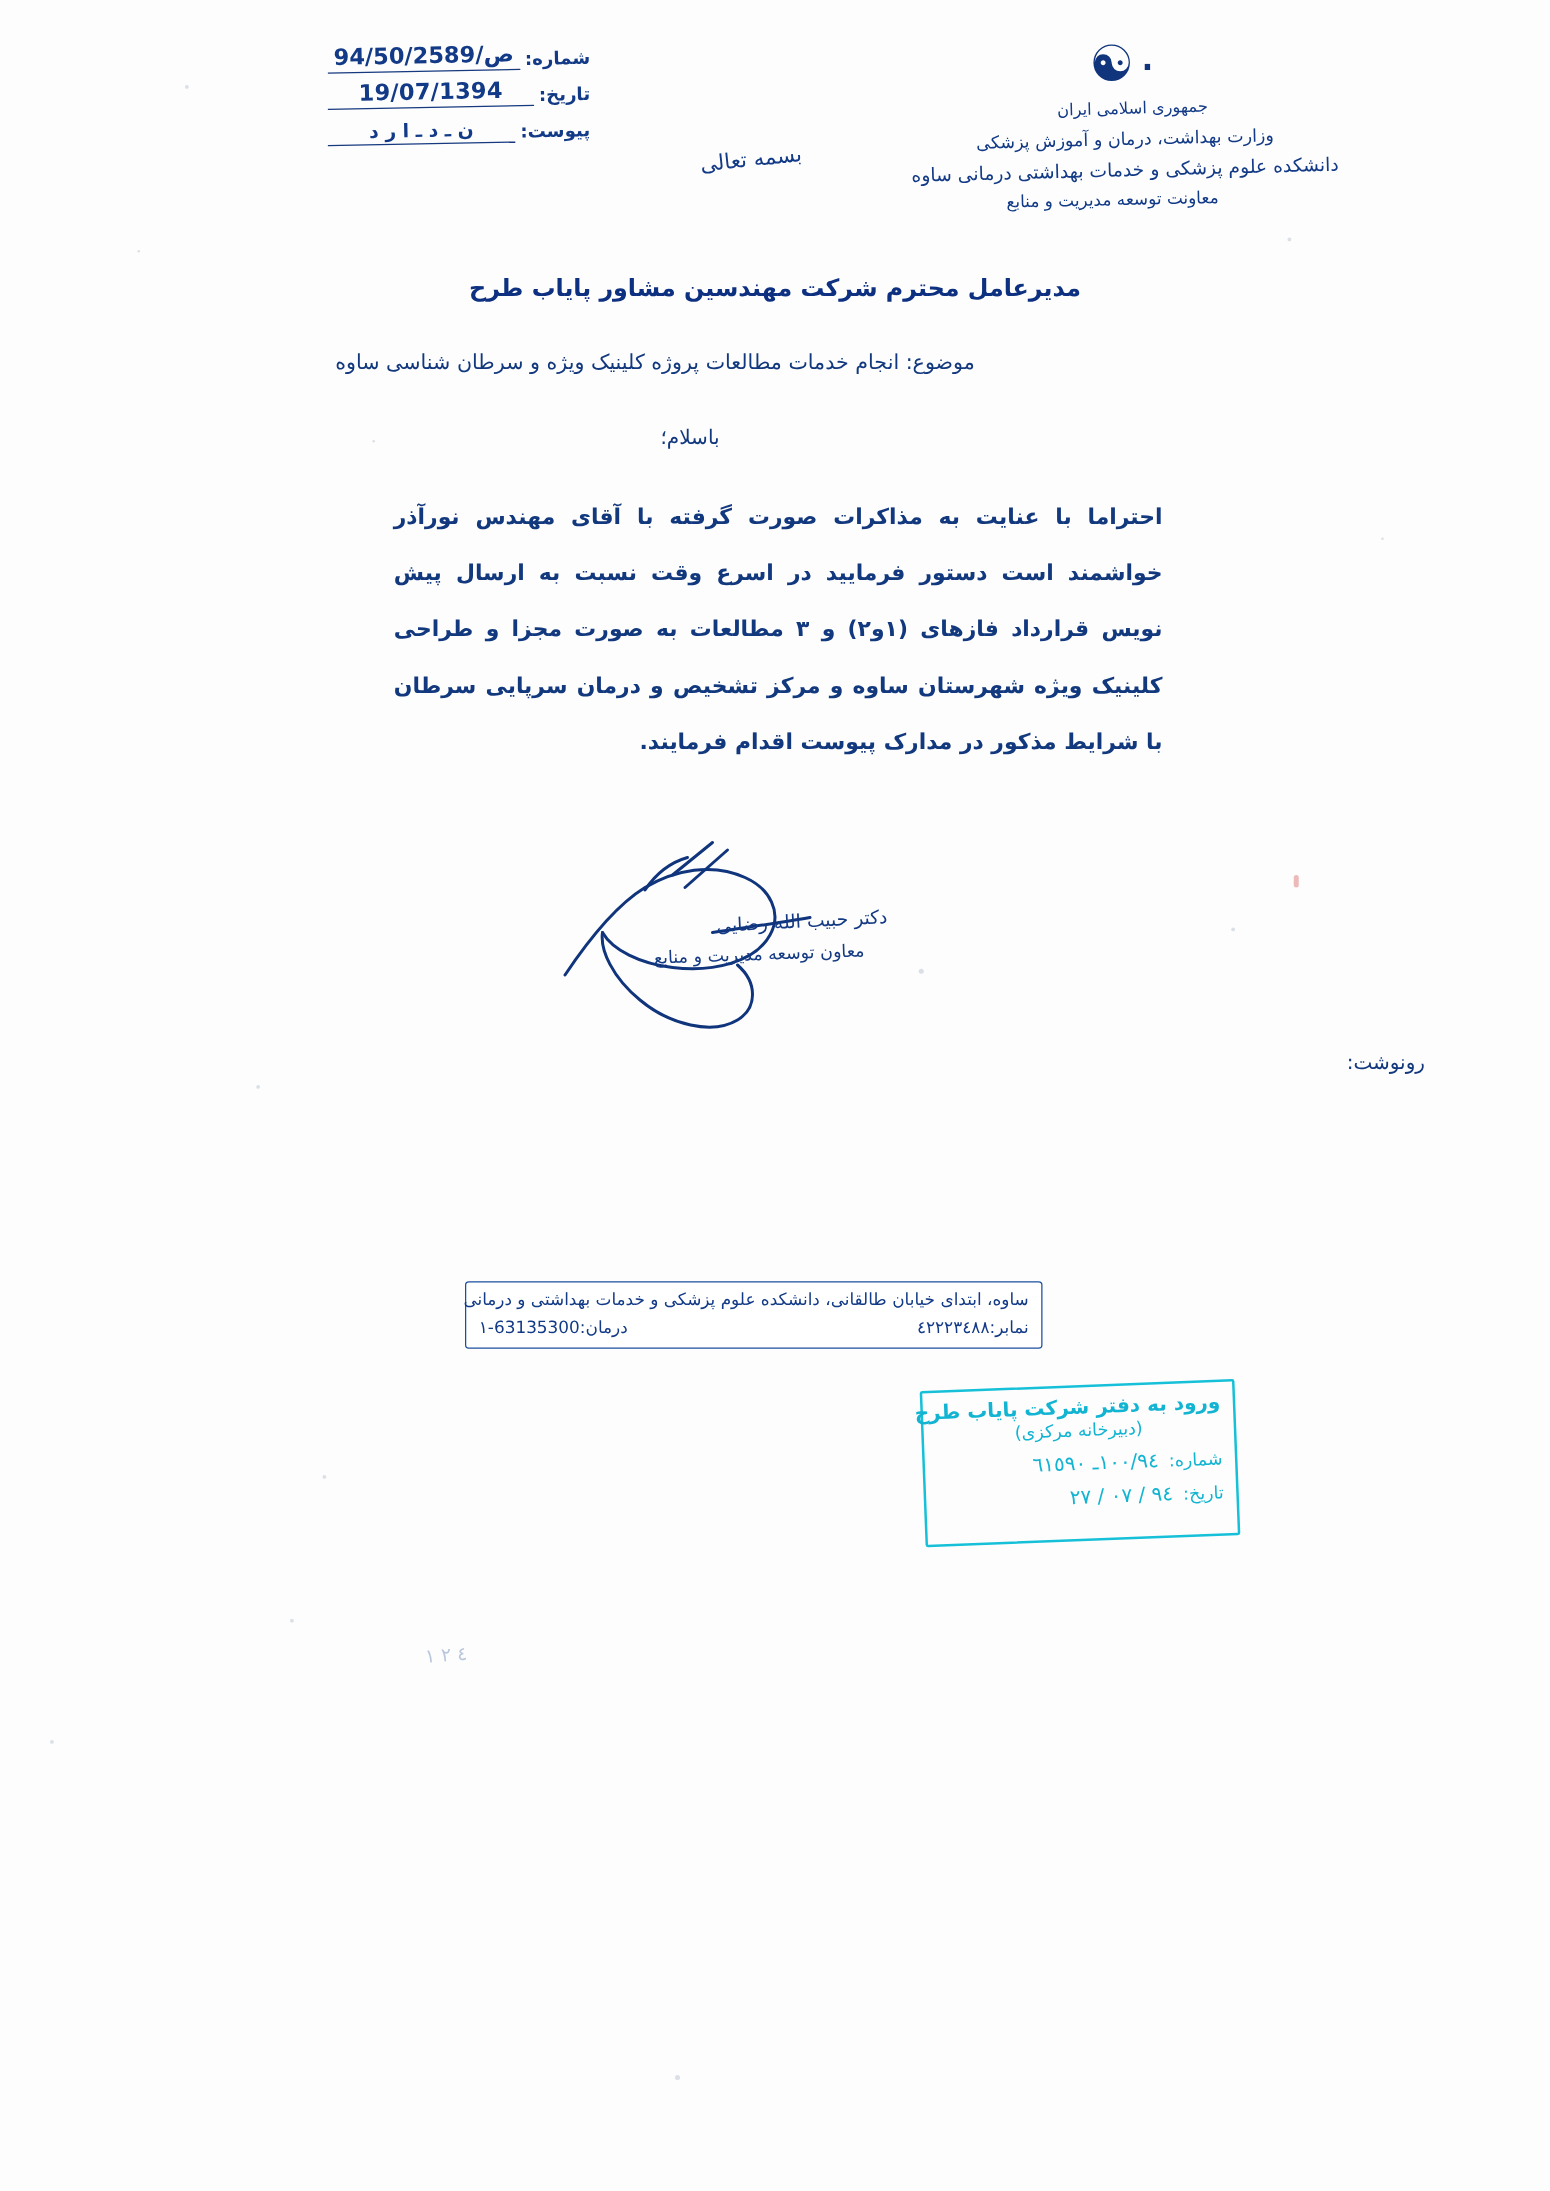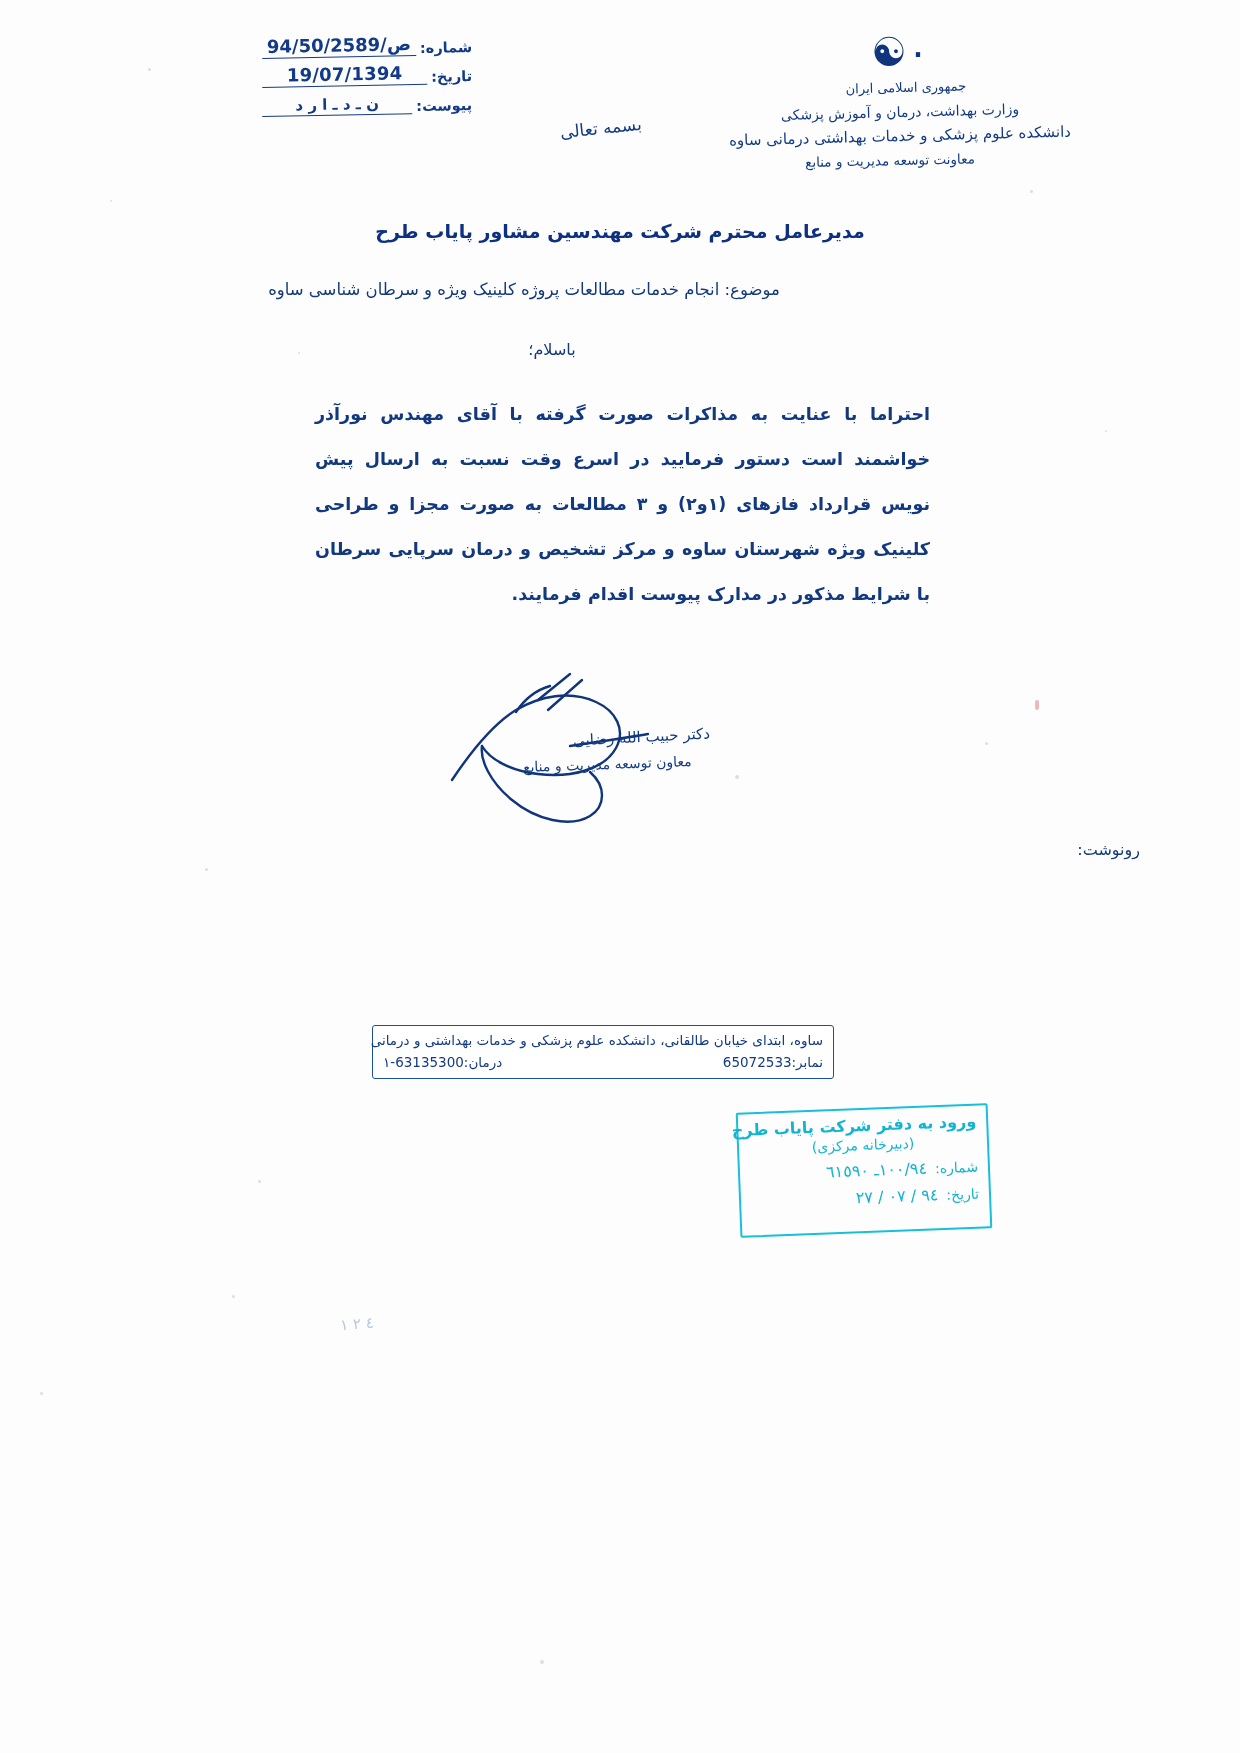--- a/index.html
+++ b/index.html
@@ -312,21 +312,21 @@
     </svg>
     <div class="sig-name">دکتر حبیب الله رضایی</div>
     <div class="sig-title">معاون توسعه مدیریت و منابع</div>
   </div>
 
   <div class="cc">رونوشت:</div>
 
   <div class="footer-box">
     <div class="footer-line1">ساوه، ابتدای خیابان طالقانی، دانشکده علوم پزشکی و خدمات بهداشتی و درمانی</div>
     <div class="footer-line2">
-      <span><span>نمابر:</span><span>65072533</span></span>
+      <span><span>نمابر:</span><span>٤٢٢٢٣٤٨٨</span></span>
       <span><span>درمان:</span><span>63135300-١</span></span>
     </div>
   </div>
 
   <div class="stamp">
     <div class="stamp-title">ورود به دفتر شرکت پایاب طرح</div>
     <div class="stamp-sub">(دبیرخانه مرکزی)</div>
     <div class="stamp-row">
       <span class="lbl">شماره:</span>
       <span class="val">١٠٠/٩٤ـ ٦١٥٩٠</span>

